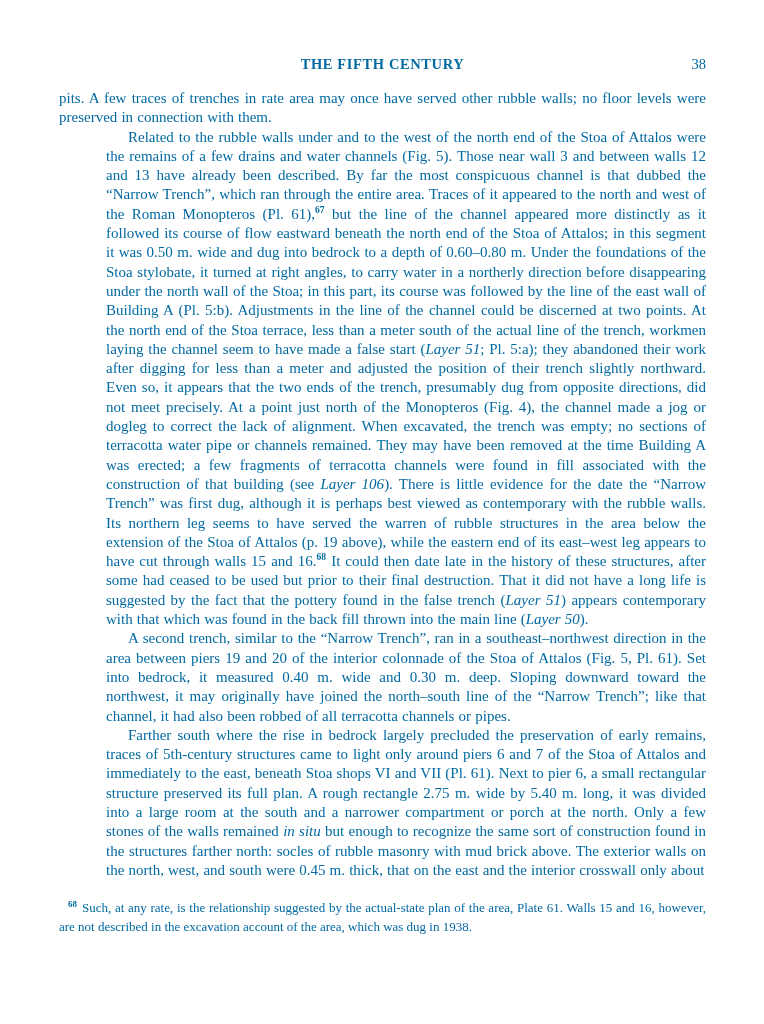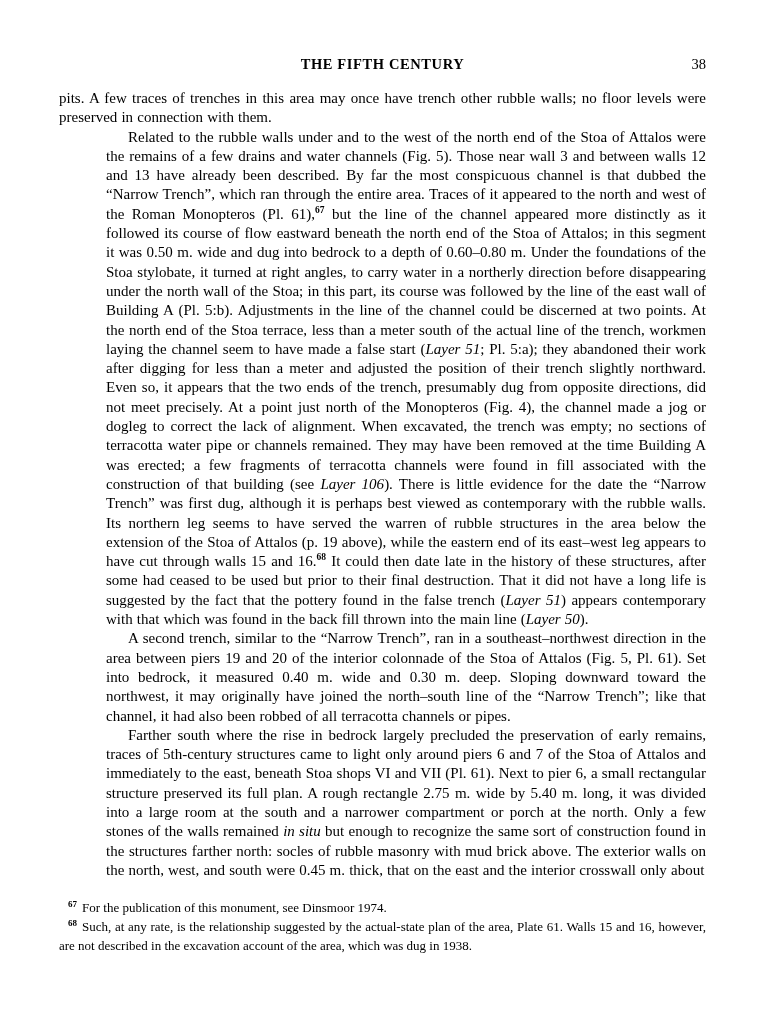--- a/index.html
+++ b/index.html
@@ -3,21 +3,21 @@
 <meta charset="utf-8">
 <style>
   html, body { margin: 0; padding: 0; background: #ffffff; }
   .page {
     position: relative;
     width: 764px;
     height: 1024px;
     background: #ffffff;
     overflow: hidden;
     font-family: "Liberation Serif", "DejaVu Serif", serif;
-    color: #000000;
+    color: #0369a1;
     box-sizing: border-box;
   }
   .content {
     position: absolute;
     left: 59px;
     top: 55px;
     width: 647px;
   }
   .running-head {
     position: relative;
@@ -75,23 +75,22 @@
 </head>
 <body>
 
 <div class="page">
   <div class="content">
     <div class="running-head">
       <span class="head-title">THE FIFTH CENTURY</span>
       <span class="page-num">38</span>
     </div>
     <div class="body-text" id="body-text">
-        <p>pits.  A few traces of trenches in this area may once have trench other rubble walls; no floor levels were preserved in connection with them.</p>
+        <p>pits.  A few traces of trenches in rate area may once have served other rubble walls; no floor levels were preserved in connection with them.</p>
         <p class="indent">Related to the rubble walls under and to the west of the north end of the Stoa of Attalos were the remains of a few drains and water channels (Fig. 5).  Those near wall 3 and between walls 12 and 13 have already been described.  By far the most conspicuous channel is that dubbed the “Narrow Trench”, which ran through the entire area.  Traces of it appeared to the north and west of the Roman Monopteros (Pl. 61),<sup class="fnref">67</sup> but the line of the channel appeared more distinctly as it followed its course of flow eastward beneath the north end of the Stoa of Attalos; in this segment it was 0.50 m. wide and dug into bedrock to a depth of 0.60–0.80 m.  Under the foundations of the Stoa stylobate, it turned at right angles, to carry water in a northerly direction before disappearing under the north wall of the Stoa; in this part, its course was followed by the line of the east wall of Building A (Pl. 5:b).  Adjustments in the line of the channel could be discerned at two points.  At the north end of the Stoa terrace, less than a meter south of the actual line of the trench, workmen laying the channel seem to have made a false start (<i>Layer 51</i>; Pl. 5:a); they abandoned their work after digging for less than a meter and adjusted the position of their trench slightly northward.  Even so, it appears that the two ends of the trench, presumably dug from opposite directions, did not meet precisely.  At a point just north of the Monopteros (Fig. 4), the channel made a jog or dogleg to correct the lack of alignment.  When excavated, the trench was empty; no sections of terracotta water pipe or channels remained.  They may have been removed at the time Building A was erected; a few fragments of terracotta channels were found in fill associated with the construction of that building (see <i>Layer 106</i>).  There is little evidence for the date the “Narrow Trench” was first dug, although it is perhaps best viewed as contemporary with the rubble walls.  Its northern leg seems to have served the warren of rubble structures in the area below the extension of the Stoa of Attalos (p. 19 above), while the eastern end of its east–west leg appears to have cut through walls 15 and 16.<sup class="fnref">68</sup>  It could then date late in the history of these structures, after some had ceased to be used but prior to their final destruction.  That it did not have a long life is suggested by the fact that the pottery found in the false trench (<i>Layer 51</i>) appears contemporary with that which was found in the back fill thrown into the main line (<i>Layer 50</i>).</p>
         <p class="indent">A second trench, similar to the “Narrow Trench”, ran in a southeast–northwest direction in the area between piers 19 and 20 of the interior colonnade of the Stoa of Attalos (Fig. 5, Pl. 61).  Set into bedrock, it measured 0.40 m. wide and 0.30 m. deep.  Sloping downward toward the northwest, it may originally have joined the north–south line of the “Narrow Trench”; like that channel, it had also been robbed of all terracotta channels or pipes.</p>
         <p class="indent">Farther south where the rise in bedrock largely precluded the preservation of early remains, traces of 5th-century structures came to light only around piers 6 and 7 of the Stoa of Attalos and immediately to the east, beneath Stoa shops VI and VII (Pl. 61).  Next to pier 6, a small rectangular structure preserved its full plan.  A rough rectangle 2.75 m. wide by 5.40 m. long, it was divided into a large room at the south and a narrower compartment or porch at the north.  Only a few stones of the walls remained <i>in situ</i> but enough to recognize the same sort of construction found in the structures farther north:  socles of rubble masonry with mud brick above.  The exterior walls on the north, west, and south were 0.45 m. thick, that on the east and the interior crosswall only about</p>
       </div>
     <div class="footnotes" id="footnotes">
-        <p><span class="fn-marker">67</span>For the publication of this monument, see Dinsmoor 1974.</p>
         <p><span class="fn-marker">68</span>Such, at any rate, is the relationship suggested by the actual-state plan of the area, Plate 61.  Walls 15 and 16, however, are not described in the excavation account of the area, which was dug in 1938.</p>
       </div>
   </div>
 </div>
 
 </body></html>

